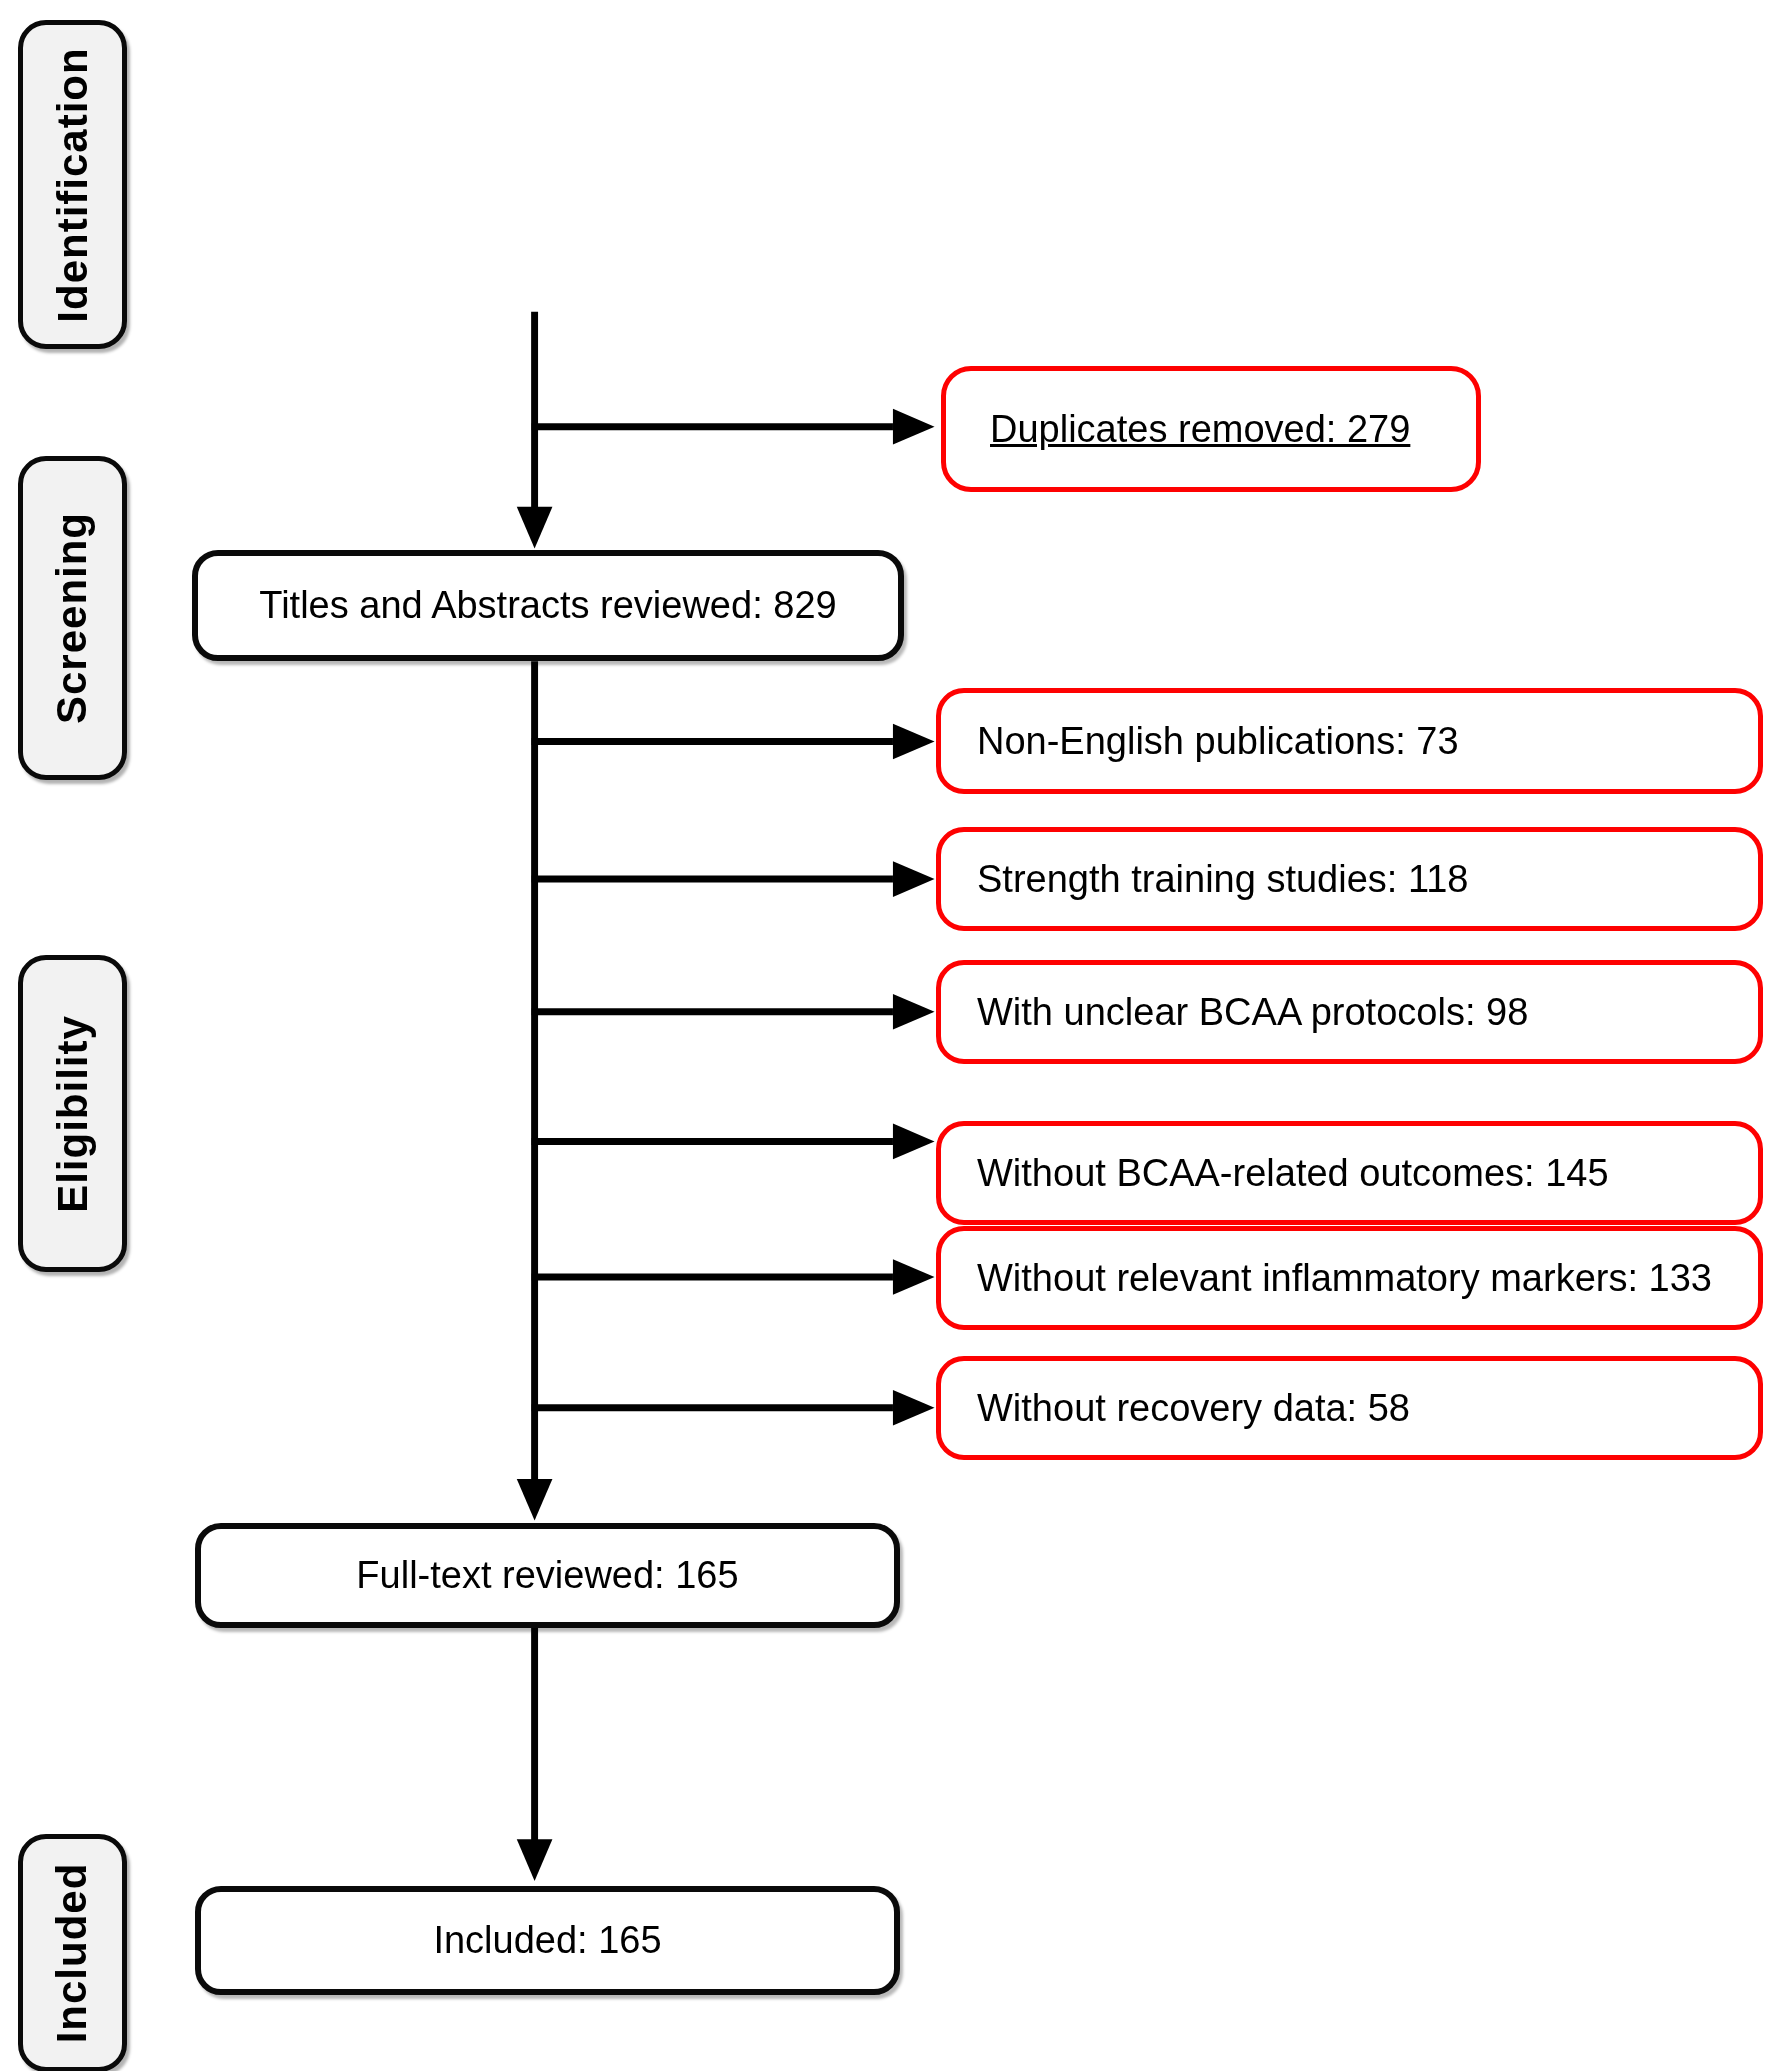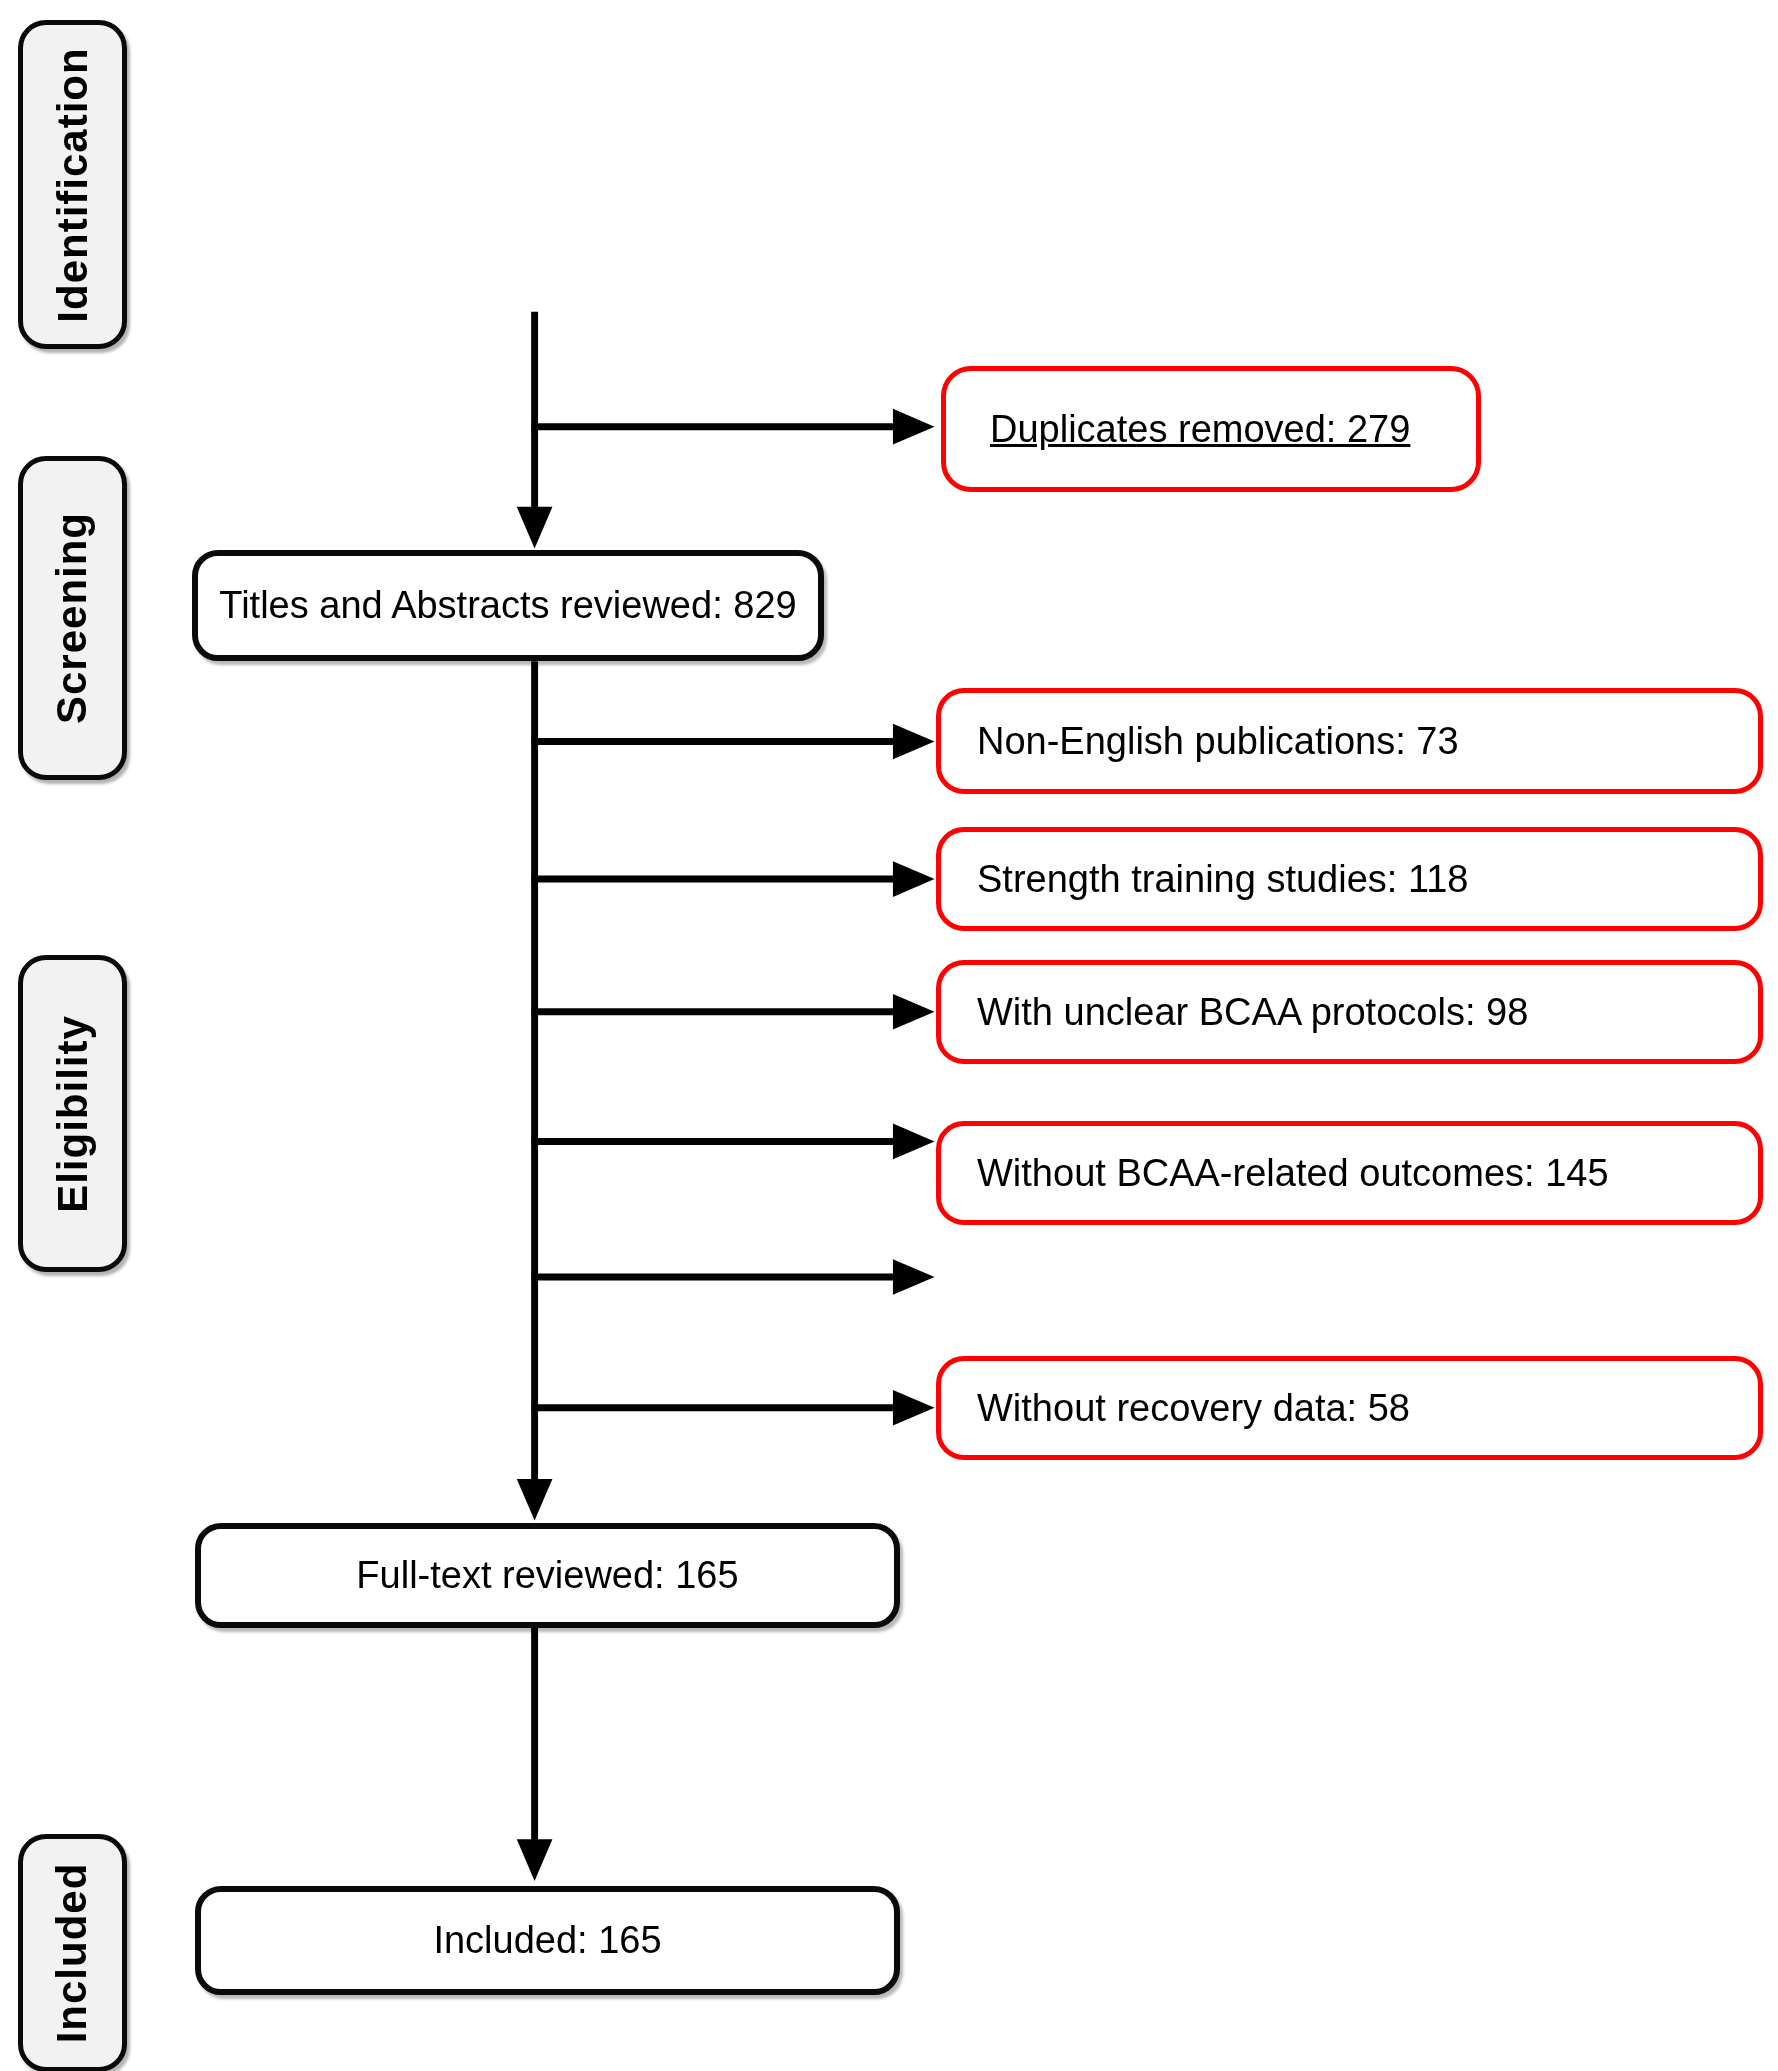--- a/index.html
+++ b/index.html
@@ -145,21 +145,21 @@
     <span>Screening</span>
   </div>
   <div class="stage-label" style="top:955px; height:307px;">
     <span>Eligibility</span>
   </div>
   <div class="stage-label" style="top:1834px; height:228px;">
     <span>Included</span>
   </div>
 
 
-  <div class="flow-box" style="left:192px; top:550px; width:632px; height:111px;">
+  <div class="flow-box" style="left:192px; top:550px; width:712px; height:111px;">
     <span>Titles and Abstracts reviewed: 829</span>
   </div>
 
   <div class="flow-box" style="left:195px; top:1523px; width:705px; height:105px;">
     <span>Full-text reviewed: 165</span>
   </div>
 
   <div class="flow-box" style="left:195px; top:1886px; width:705px; height:109px;">
     <span>Included: 165</span>
   </div>
@@ -177,19 +177,22 @@
   </div>
 
   <div class="excl-box" style="left:936px; top:960px; width:827px; height:104px;">
     <span>With unclear BCAA protocols: 98</span>
   </div>
 
   <div class="excl-box" style="left:936px; top:1089px; width:827px; height:104px;margin-top:32px;">
     <span>Without BCAA-related outcomes: 145</span>
   </div>
 
+  <div class="excl-box" style="left:936px; top:1226px; width:827px; height:104px;">
+    <span>Without relevant inflammatory markers: 133</span>
+  </div>
 
   <div class="excl-box" style="left:936px; top:1356px; width:827px; height:104px;">
     <span>Without recovery data: 58</span>
   </div>
 
 </div>
 
 
 </body></html>

